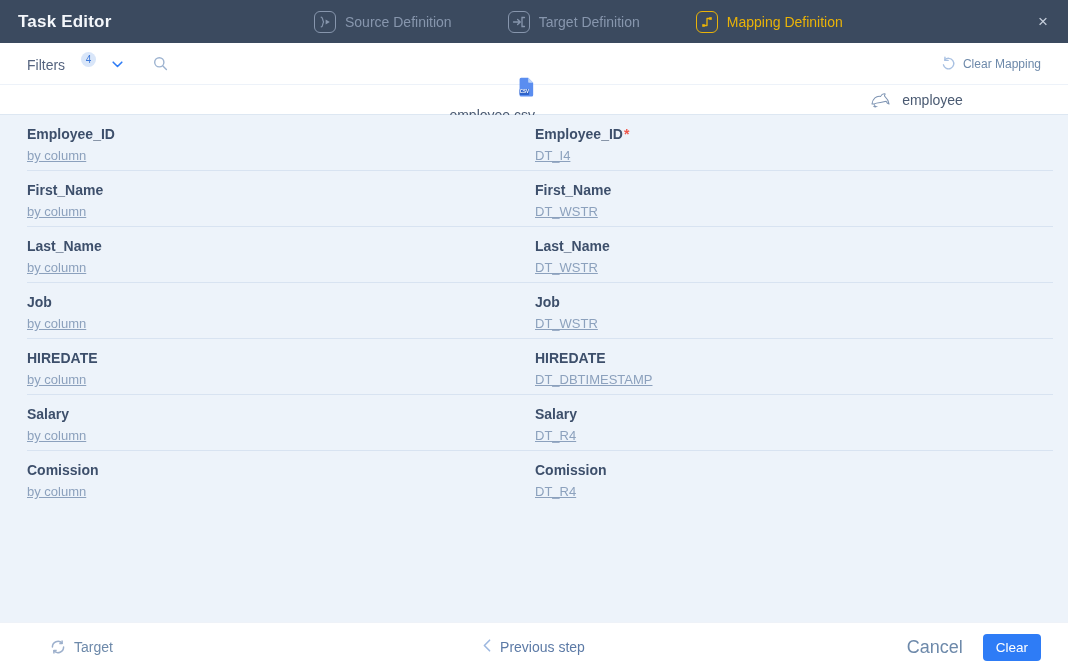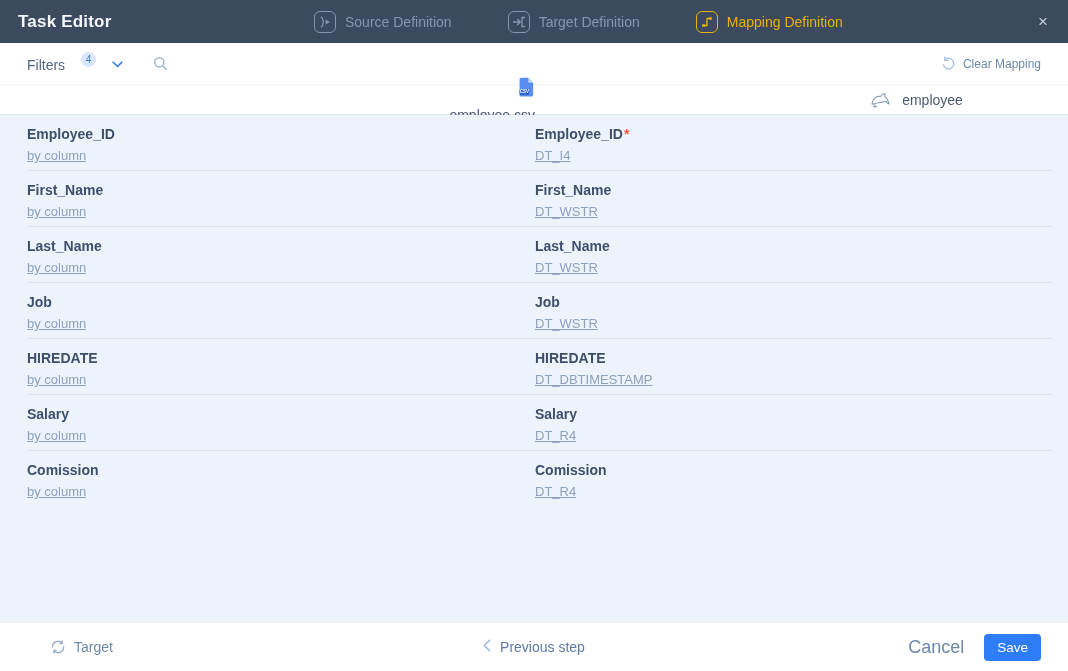--- a/index.html
+++ b/index.html
@@ -284,17 +284,17 @@
       <span>
         <svg width="8" height="13" viewBox="0 0 8 13">
             <path d="M6.5 1.2L1.3 6.5l5.2 5.3" fill="none" stroke="#9db8e0" stroke-width="1.6" stroke-linecap="round" stroke-linejoin="round"></path>
           </svg>
       </span>
       <span>Previous step</span>
     </div>
 
     <div class="footer-right">
       <button class="cancel-btn">Cancel</button>
-      <button class="save-btn">Save</button>
+      <button class="save-btn">Clear</button>
     </div>
   </div>
 
 </div>
 
 </body></html>

